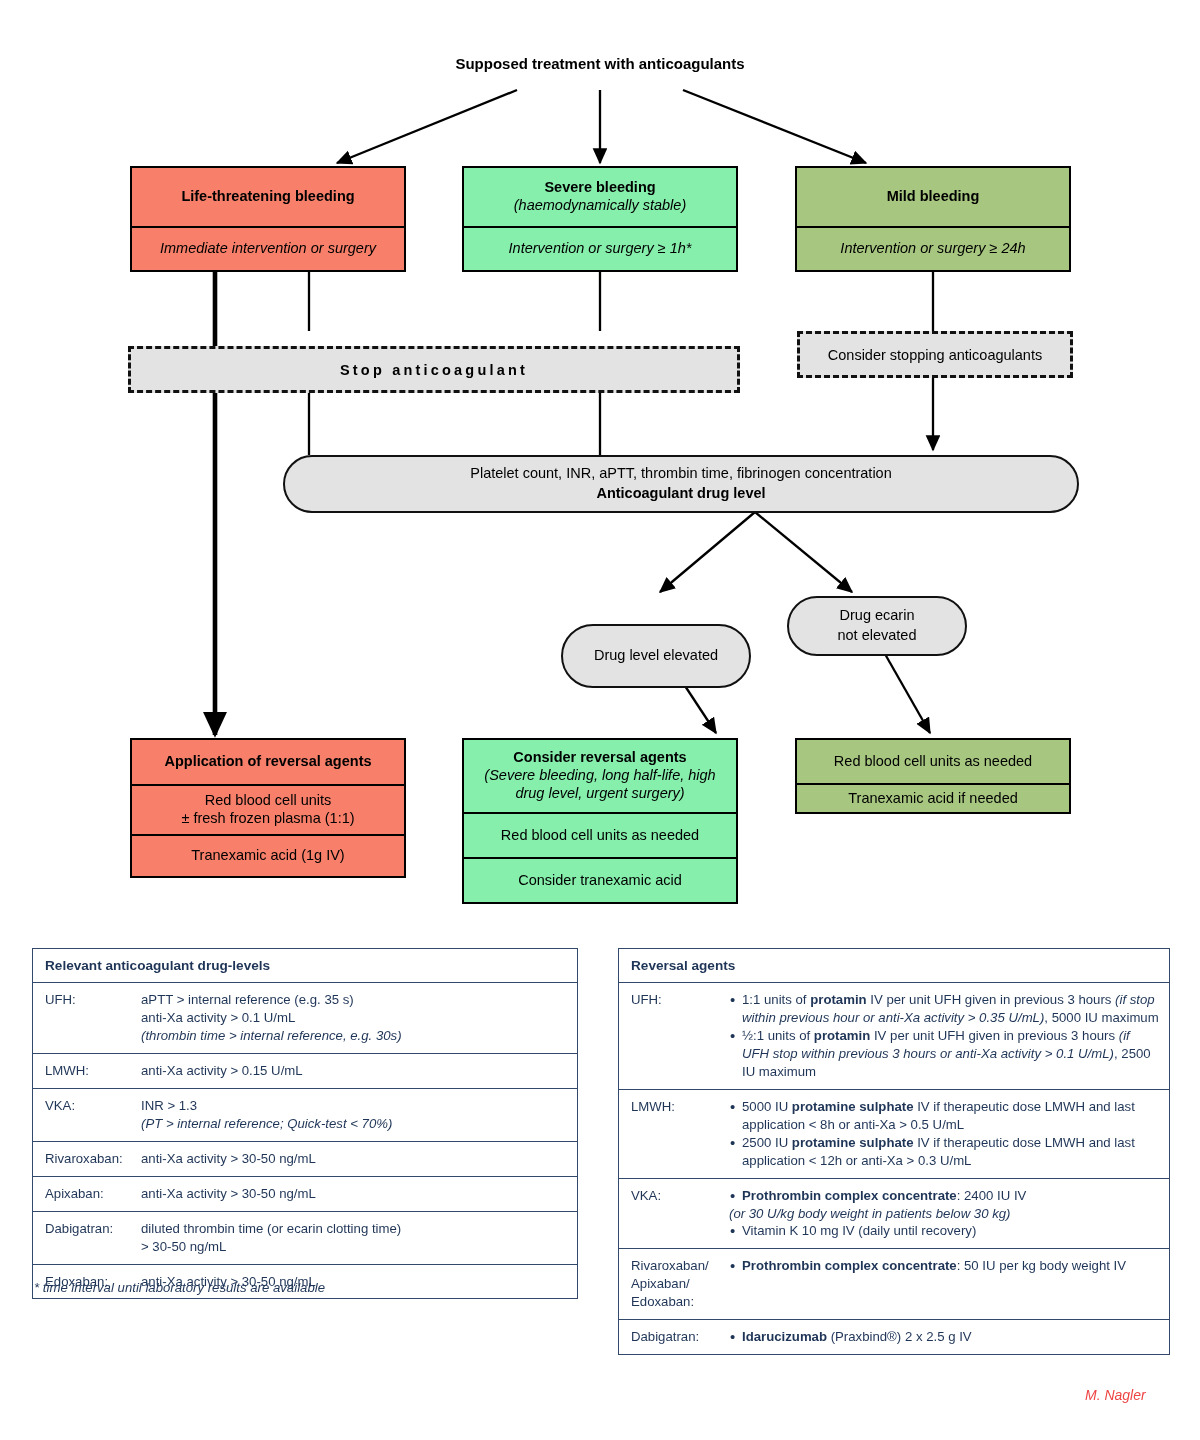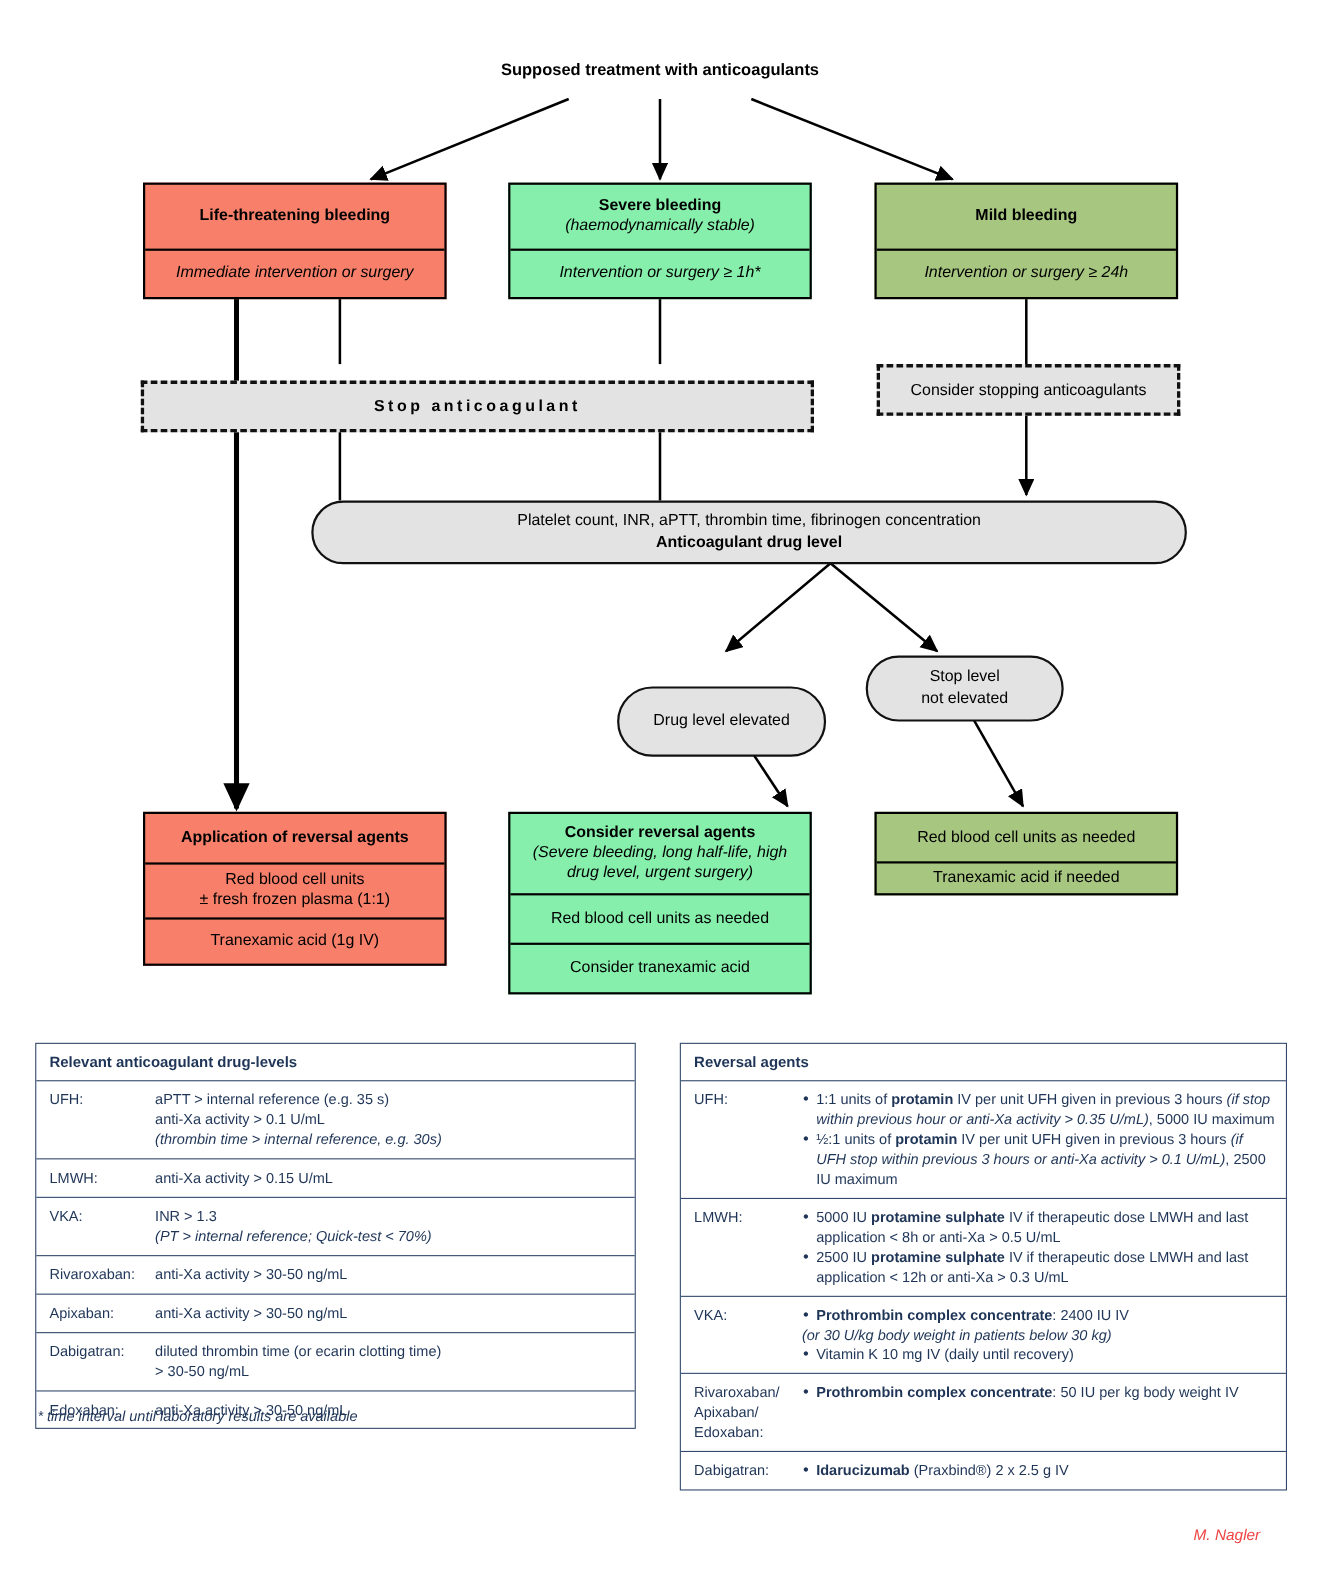--- a/index.html
+++ b/index.html
@@ -180,21 +180,21 @@
   <div class="pill" style="left:283px; top:455px; width:796px; height:58px;">
     <span>Platelet count, INR, aPTT, thrombin time, fibrinogen concentration</span>
     <span class="b">Anticoagulant drug level</span>
   </div>
 
   <div class="pill" style="left:561px; top:624px; width:190px; height:64px;">
     <span>Drug level elevated</span>
   </div>
 
   <div class="pill" style="left:787px; top:596px; width:180px; height:60px;">
-    <span>Stop level</span>
+    <span>Drug ecarin</span>
     <span>not elevated</span>
   </div>
 
   <div class="node red" style="left:130px; top:738px; width:276px;">
     <div class="seg bold" style="height:44px;">Application of reversal agents</div>
     <div class="seg stack" style="height:50px;">
       <span>Red blood cell units</span>
       <span>± fresh frozen plasma (1:1)</span>
     </div>
     <div class="seg" style="height:42px;">Tranexamic acid (1g IV)</div>

